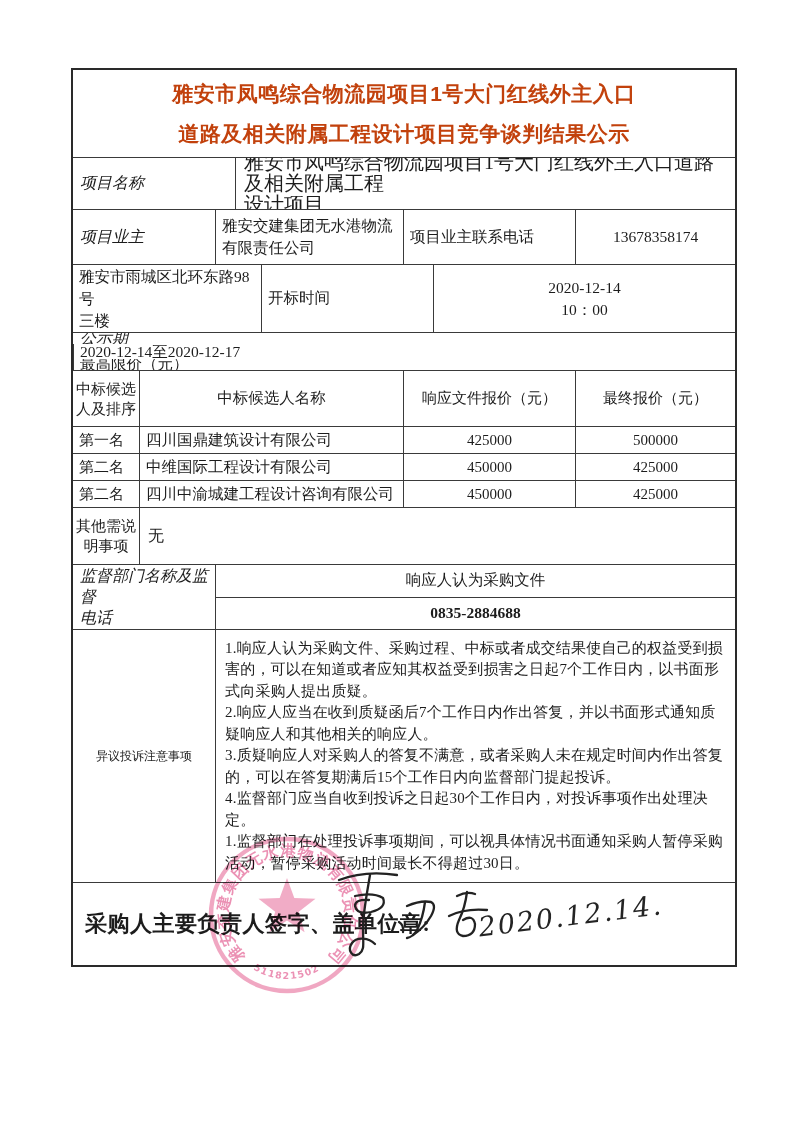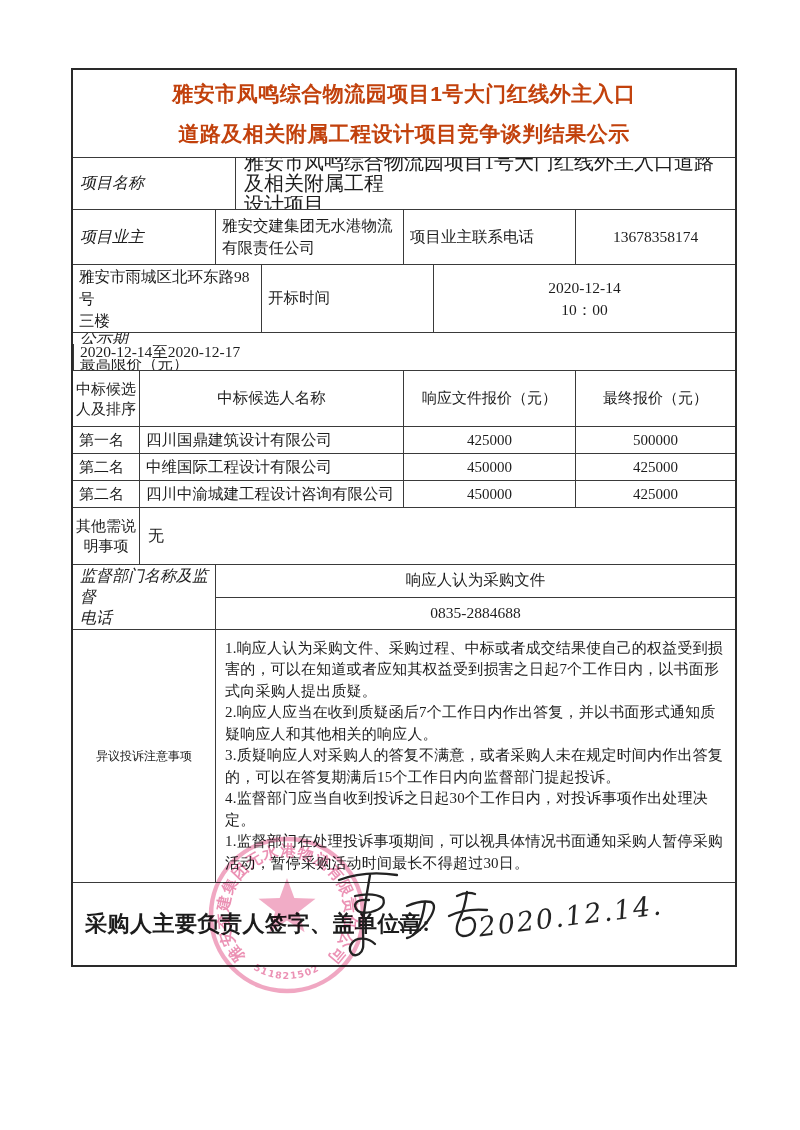--- a/index.html
+++ b/index.html
@@ -45,21 +45,21 @@
   .c-rank  { width:66px; display:flex; align-items:center; justify-content:center; text-align:center; font-size:15px; line-height:20px; padding:2px; }
   .c-rank-left { width:66px; display:flex; align-items:center; padding:2px 2px 2px 6px; font-size:15px; }
   .c-cname { width:264px; display:flex; align-items:center; padding:2px 6px; font-size:15.5px; }
   .c-cname-h { width:264px; display:flex; align-items:center; justify-content:center; font-size:15.5px; }
   .c-bid   { width:172px; display:flex; align-items:center; justify-content:center; font-size:15px; }
   .c-final { flex:1; display:flex; align-items:center; justify-content:center; font-size:15px; }
 
   .c-wide  { flex:1; display:flex; align-items:center; padding:2px 8px; font-size:16px; }
   .sup-stack { flex:1; display:flex; flex-direction:column; }
   .sup-line { flex:1; display:flex; align-items:center; justify-content:center; font-size:15.5px; }
-  .sup-line + .sup-line { border-top:1.5px solid #3a3a3a; }
+  .sup-line + .sup-line { border-top:1.5px solid #3a3a3a;font-weight:bold; }
 
   .obj-label { width:142px; display:flex; align-items:center; justify-content:center; text-align:center; font-size:12px; padding:2px; }
   .obj-body { flex:1; display:flex; flex-direction:column; justify-content:center; padding:8px 10px 8px 9px; font-size:15px; line-height:21.5px; letter-spacing:0.2px; }
 
   .sign-cell { width:100%; display:flex; align-items:center; padding-left:12px; font-size:22px; font-weight:600; letter-spacing:0.5px; }
 
   .stamp-svg { position:absolute; left:195px; top:820px; mix-blend-mode:multiply; opacity:0.92; }
   .sig-svg { position:absolute; left:325px; top:858px; }
   .hand-date {
     position:absolute; left:478px; top:900px; width:190px;

